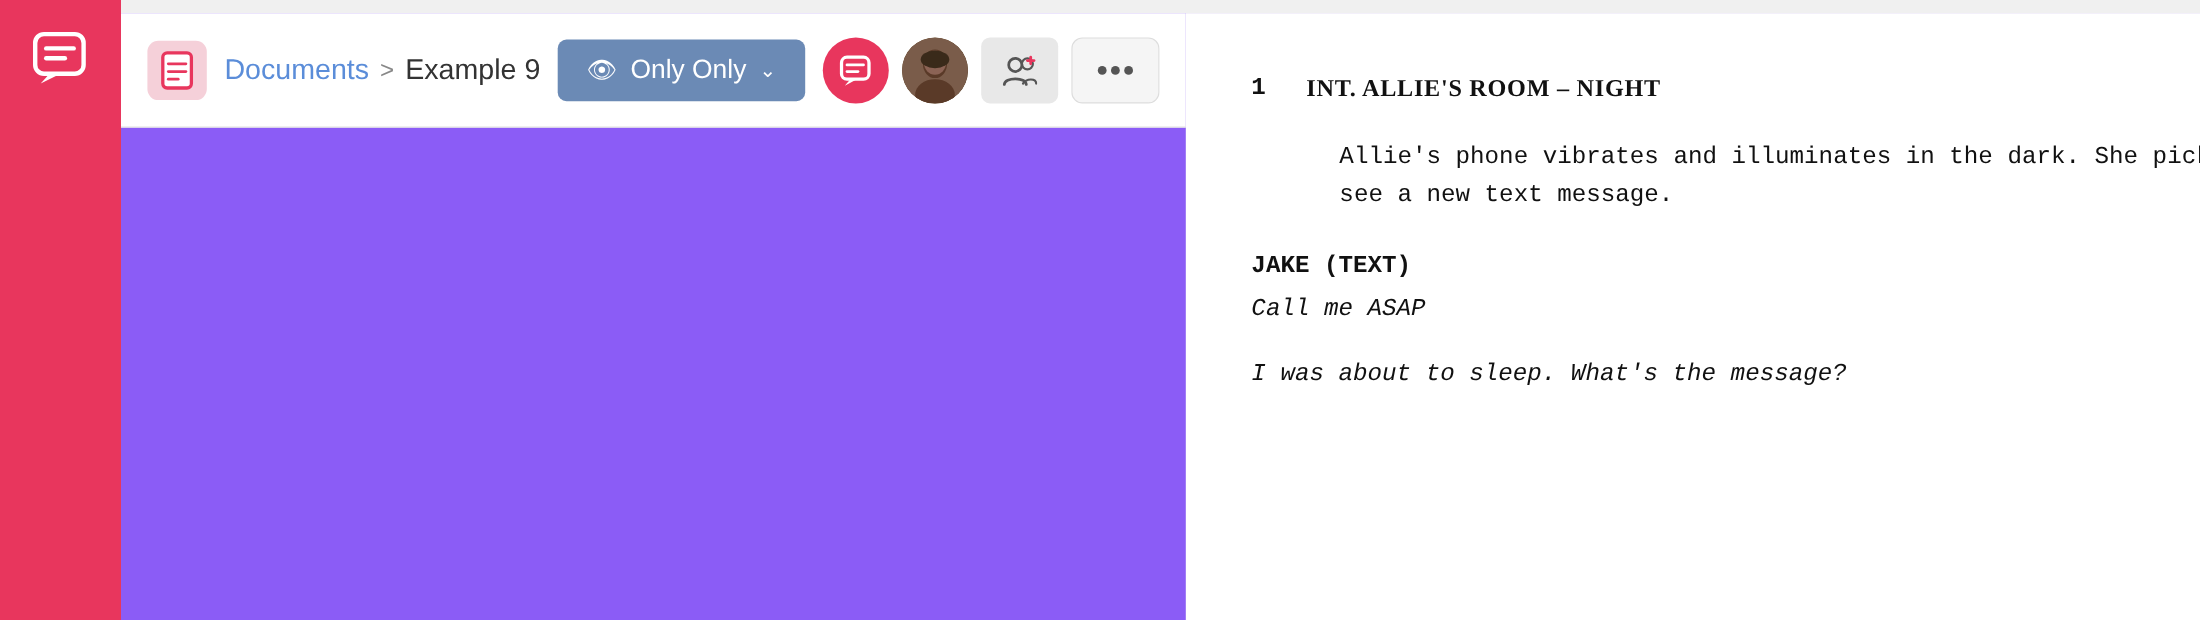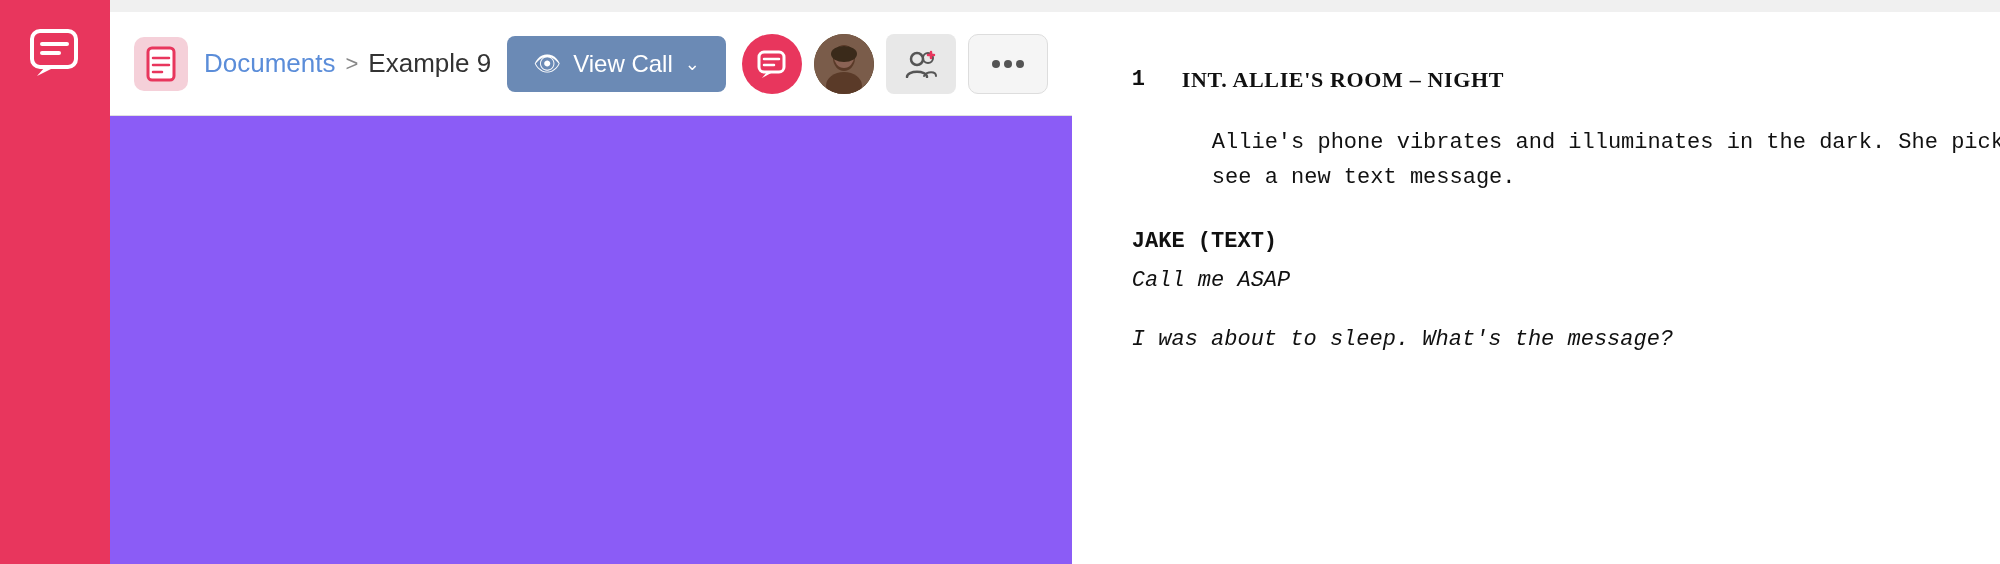--- a/index.html
+++ b/index.html
@@ -279,21 +279,21 @@
     </div>
 
     <div class="breadcrumb">
       <span class="breadcrumb-documents">Documents</span>
       <span class="breadcrumb-separator">&gt;</span>
       <span class="breadcrumb-current">Example 9</span>
     </div>
 
     <button class="view-only-btn">
       <span class="eye-icon">👁</span>
-      <span>View Call</span>
+      <span>Only Only</span>
       <span class="chevron-icon">⌄</span>
     </button>
 
     <div class="header-right">
       <div class="header-chat-btn">
         <svg width="30" height="30" viewBox="0 0 30 30" fill="none">
           <rect x="2" y="3" width="25" height="20" rx="5" stroke="white" stroke-width="3" fill="none"></rect>
           <line x1="7" y1="10" x2="22" y2="10" stroke="white" stroke-width="2.5" stroke-linecap="round"></line>
           <line x1="7" y1="16" x2="17" y2="16" stroke="white" stroke-width="2.5" stroke-linecap="round"></line>
           <polygon points="10,23 5,29 16,23" fill="white"></polygon>

